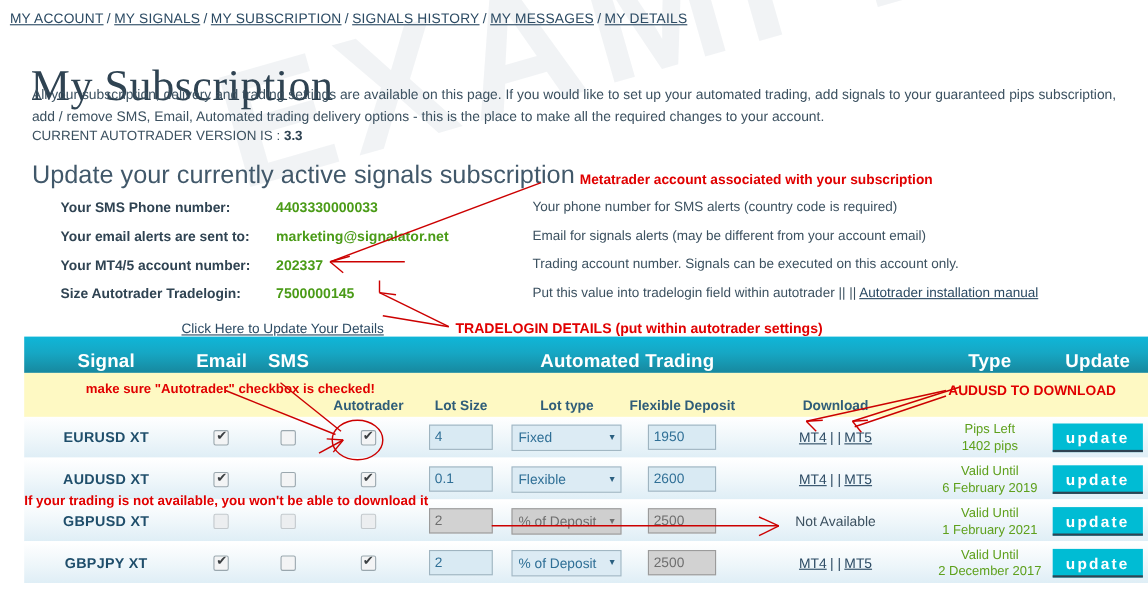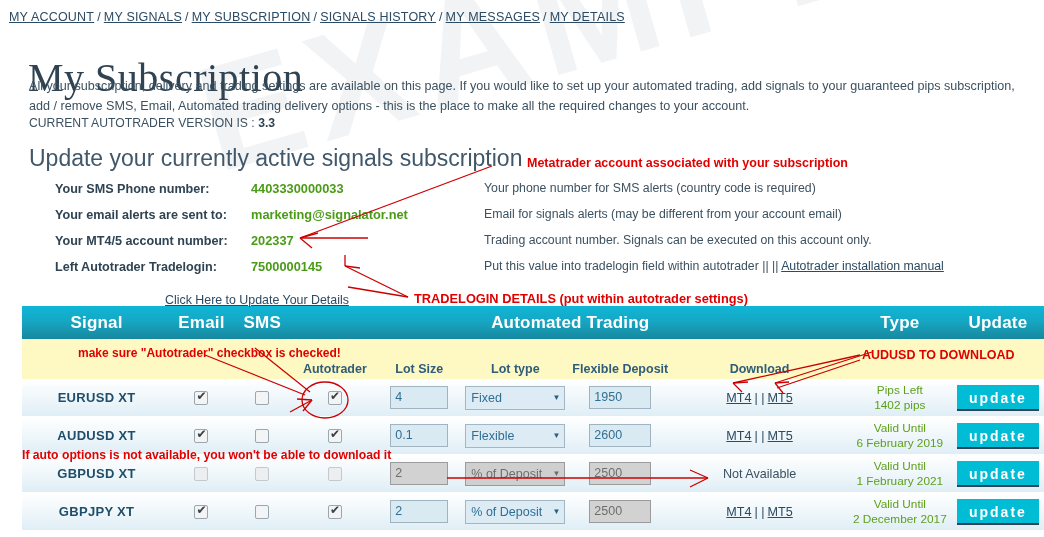--- a/index.html
+++ b/index.html
@@ -165,21 +165,21 @@
   
   .subs-table {
     position: absolute;
     left: 22px; top: 306px;
     width: 1022px;
     z-index: 2;
   }
   .thead {
     display: flex;
     height: 33px;
-    align-items: center;
+    align-items: flex-end;
     background: linear-gradient(to bottom, #0fb6d8 0%, #16a7c4 45%, #17889e 100%);
     color: #ffffff;
   }
   .thead .th {
     font-size: 17px;
     font-weight: bold;
     text-align: center;
     color: #ffffff;
     letter-spacing: .2px;
   }
@@ -379,40 +379,40 @@
     </div>
     <div class="det-row">
       <div class="det-label">Your email alerts are sent to:</div>
       <div class="det-value">marketing@signalator.net</div>
     </div>
     <div class="det-row">
       <div class="det-label">Your MT4/5 account number:</div>
       <div class="det-value">202337</div>
     </div>
     <div class="det-row">
-      <div class="det-label">Left Autotrader Tradelogin:</div>
+      <div class="det-label">Size Autotrader Tradelogin:</div>
       <div class="det-value">7500000145</div>
     </div>
     <div class="det-link-row">
       <a href="#">Click Here to Update Your Details</a>
     </div>
   </div>
 
   <div class="explain">
     <div class="exp-row">Your phone number for SMS alerts (country code is required)</div>
     <div class="exp-row">Email for signals alerts (may be different from your account email)</div>
     <div class="exp-row">Trading account number. Signals can be executed on this account only.</div>
     <div class="exp-row"><span>Put this value into tradelogin field within autotrader || || </span><a href="#">Autotrader installation manual</a></div>
   </div>
 
   <div class="annot mt-account">Metatrader account associated with your subscription</div>
   <div class="annot tradelogin">TRADELOGIN DETAILS (put within autotrader settings)</div>
   <div class="annot autotrader-check">make sure "Autotrader" checkbox is checked!</div>
   <div class="annot click-download">AUDUSD TO DOWNLOAD</div>
-  <div class="annot no-auto">If auto options is not available, you won't be able to download it</div>
+  <div class="annot no-auto">If your trading is not available, you won't be able to download it</div>
 
   <svg class="arrows" viewBox="0 0 1044 537">
     <g stroke="#cc0000" stroke-width="1.3" fill="none">
 
       <path d="M492,166 L300,238"></path>
       <path d="M300,238 L318,233"></path>
       <path d="M300,238 L312,248"></path>
       <path d="M300,238 L368,238"></path>
 
       <path d="M408,297 L345,266"></path>

